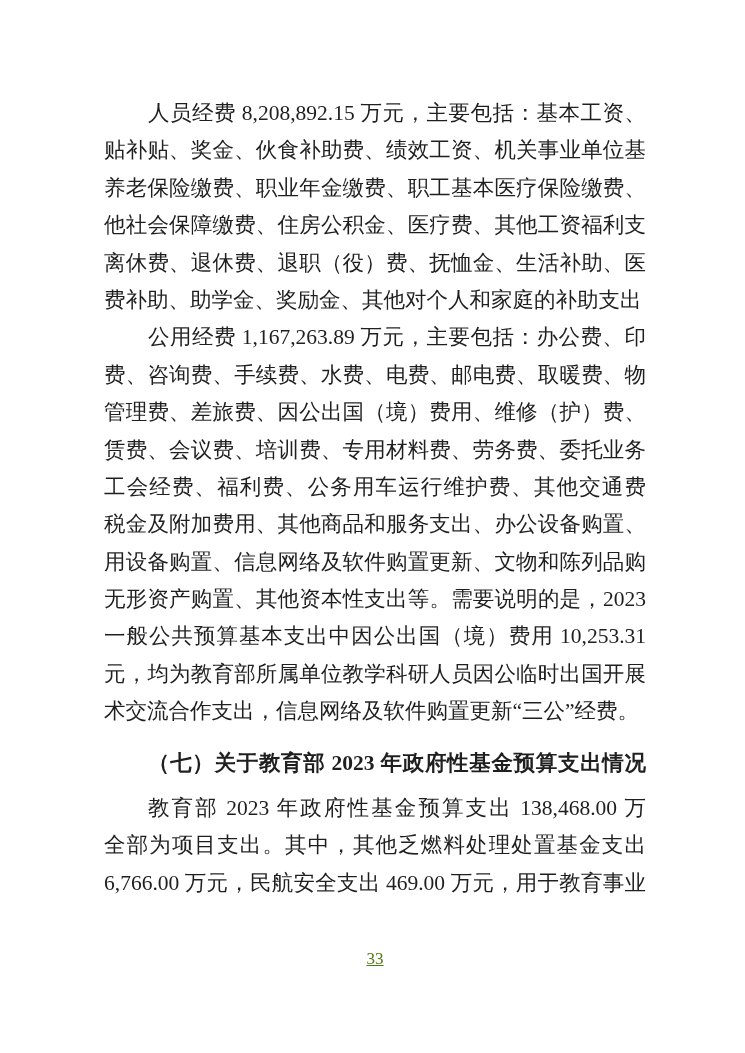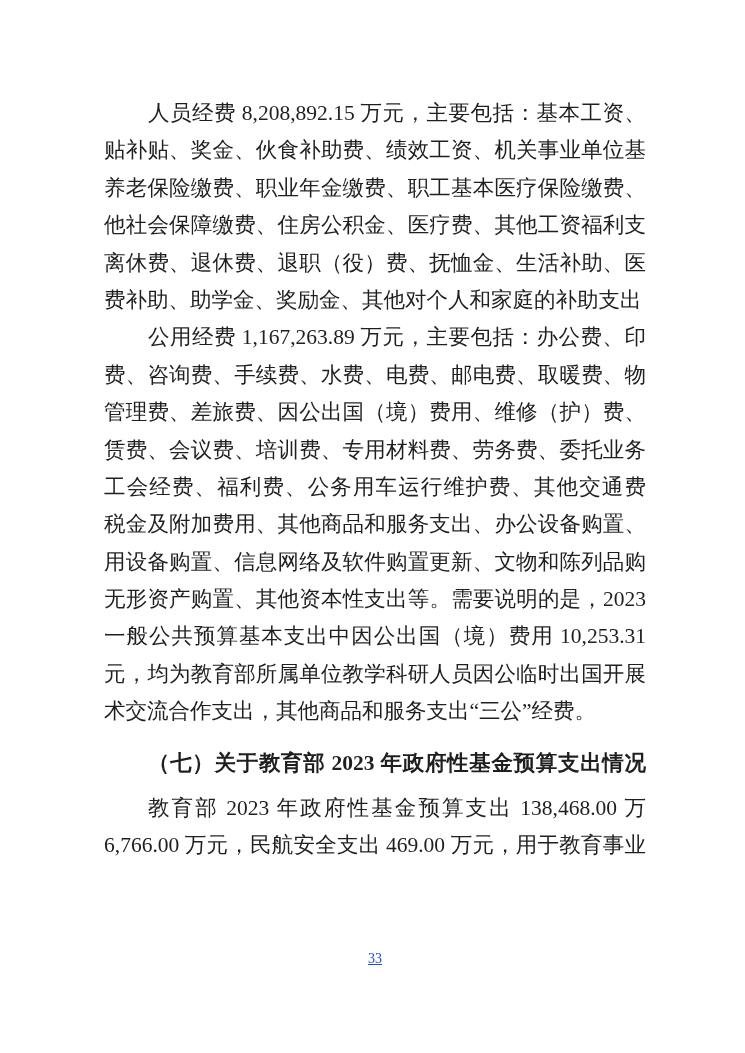--- a/index.html
+++ b/index.html
@@ -45,23 +45,23 @@
   }
   .line.indent {
     text-indent: 44px;
   }
   .page-number {
     position: absolute;
     left: 104px;
     top: 949px;
     width: 542px;
     text-align: center;
-    font-size: 14px;
+    font-size: 17px;
     line-height: 20px;
-    color: #1d4ed8;
+    color: #4d7c0f;
     text-decoration: underline;
   }
 </style>
 </head>
 <body>
 
 <div class="page">
   <div class="content">
       <div class="block block-paragraph">
         <div class="line indent just">人员经费 8,208,892.15 万元，主要包括：基本工资、津</div>
@@ -75,24 +75,25 @@
         <div class="line indent just">公用经费 1,167,263.89 万元，主要包括：办公费、印刷</div>
         <div class="line just">费、咨询费、手续费、水费、电费、邮电费、取暖费、物业</div>
         <div class="line just">管理费、差旅费、因公出国（境）费用、维修（护）费、租</div>
         <div class="line just">赁费、会议费、培训费、专用材料费、劳务费、委托业务费、</div>
         <div class="line just">工会经费、福利费、公务用车运行维护费、其他交通费用、</div>
         <div class="line just">税金及附加费用、其他商品和服务支出、办公设备购置、专</div>
         <div class="line just">用设备购置、信息网络及软件购置更新、文物和陈列品购置、</div>
         <div class="line just">无形资产购置、其他资本性支出等。需要说明的是，2023 年</div>
         <div class="line just">一般公共预算基本支出中因公出国（境）费用 10,253.31 万</div>
         <div class="line just">元，均为教育部所属单位教学科研人员因公临时出国开展学</div>
-        <div class="line">术交流合作支出，其他商品和服务支出“三公”经费。</div>
+        <div class="line">术交流合作支出，信息网络及软件购置更新“三公”经费。</div>
       </div>
       <div class="block block-heading">
         <div class="line indent just">（七）关于教育部 2023 年政府性基金预算支出情况的</div>
       </div>
       <div class="block block-paragraph">
         <div class="line indent just">教育部 2023 年政府性基金预算支出 138,468.00 万元，</div>
+        <div class="line just">全部为项目支出。其中，其他乏燃料处理处置基金支出</div>
         <div class="line just">6,766.00 万元，民航安全支出 469.00 万元，用于教育事业的</div>
       </div>
     </div>
   <div class="page-number">33</div>
 </div>
 
 </body></html>

